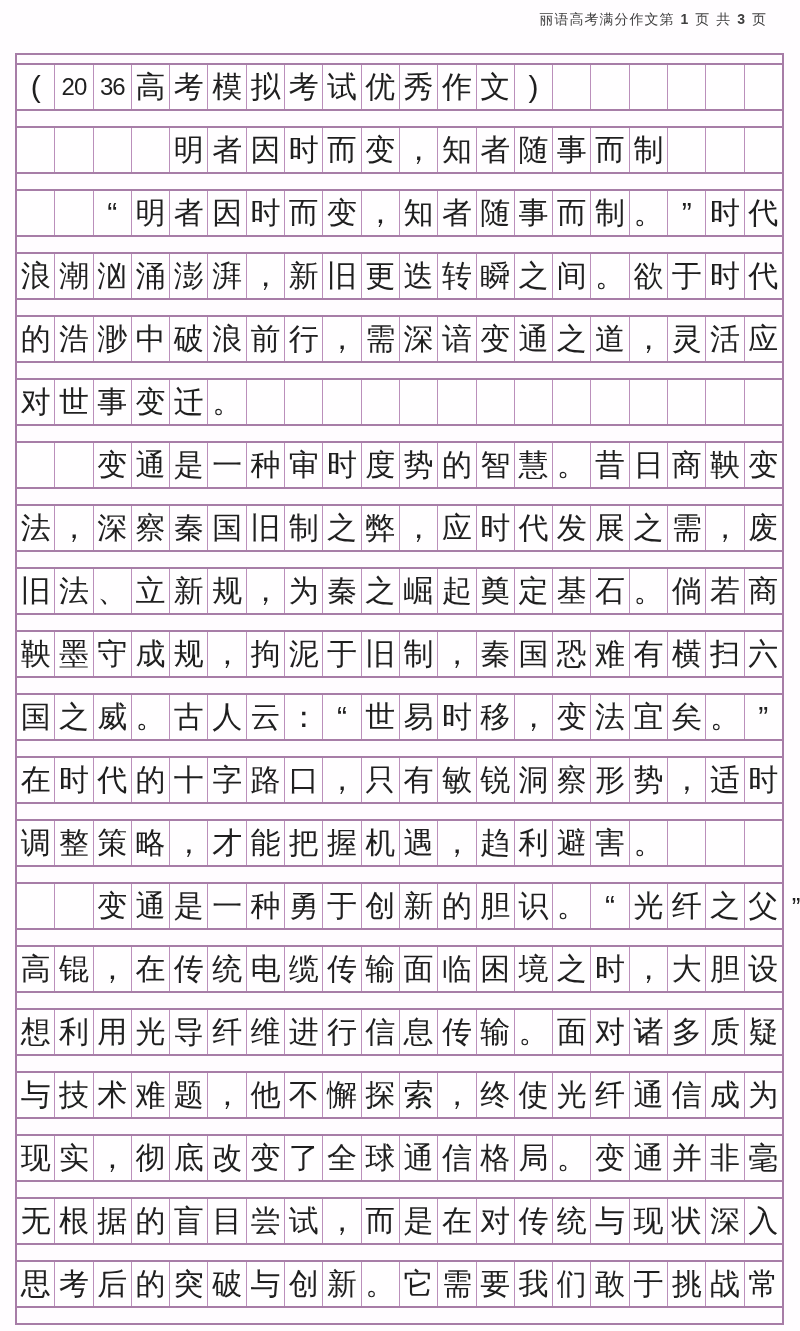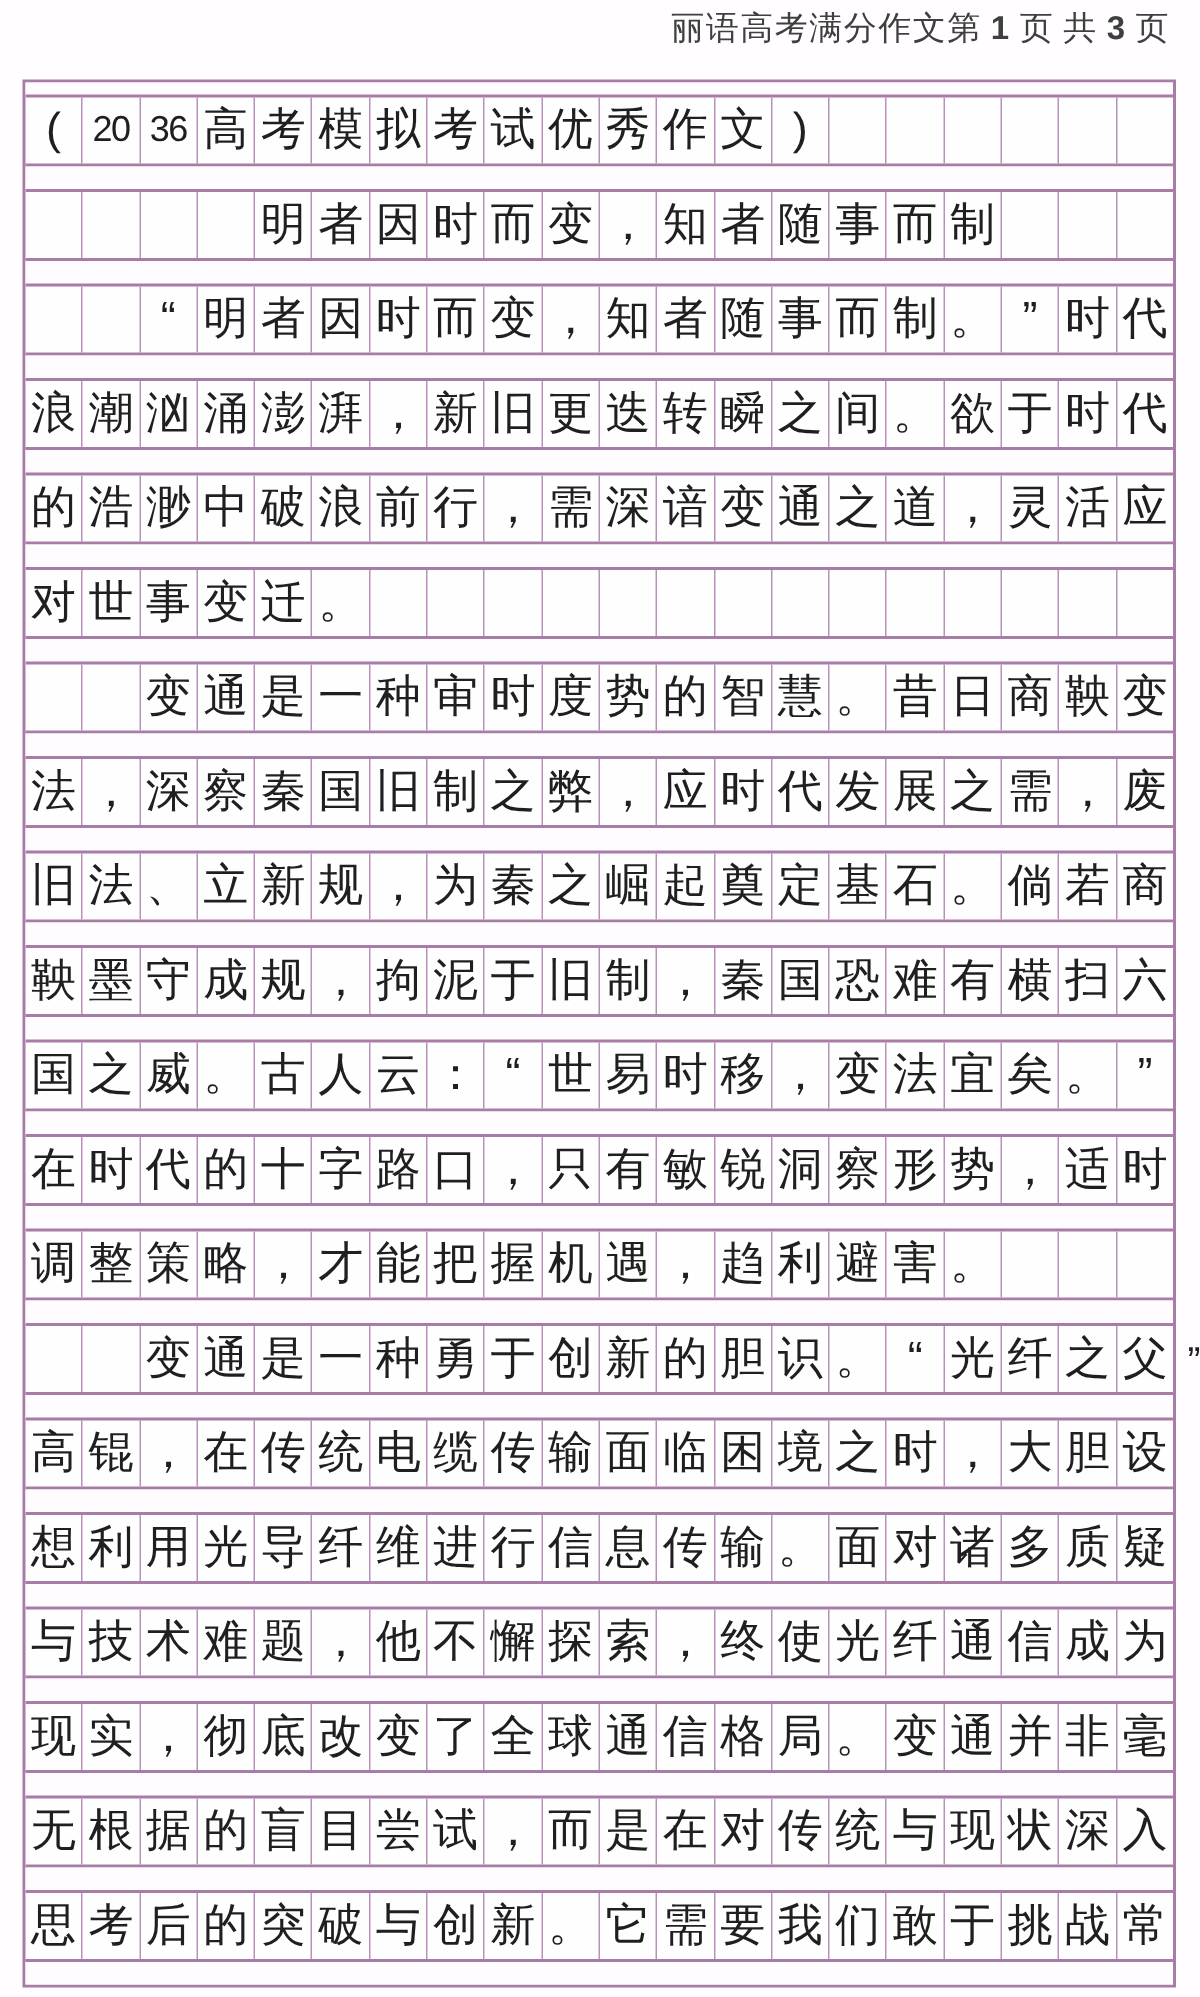--- a/index.html
+++ b/index.html
@@ -12,23 +12,23 @@
   *{margin:0;padding:0;box-sizing:border-box;}
   html,body{background:#ffffff;}
   .page{
     position:relative;
     width:800px;height:1331px;
     background:var(--paper);
     font-family:"Liberation Sans", sans-serif;
     overflow:hidden;
   }
   .header{
-    position:absolute;top:7px;right:20px;
+    position:absolute;top:7px;right:33px;
     font-family:"Liberation Serif", serif;
-    font-size:22px;line-height:24px;
+    font-size:14px;line-height:24px;
     color:var(--header-text);
     letter-spacing:1px;
     white-space:nowrap;
   }
   .header .num{font-weight:bold;margin:0 6px;font-family:"Liberation Sans", sans-serif;}
   .header .gap{margin-left:6px;}
   .grid{
     position:absolute;left:15px;top:53px;width:769px;
     border:2px solid var(--grid-line-dark);
     background:#fffeff;

